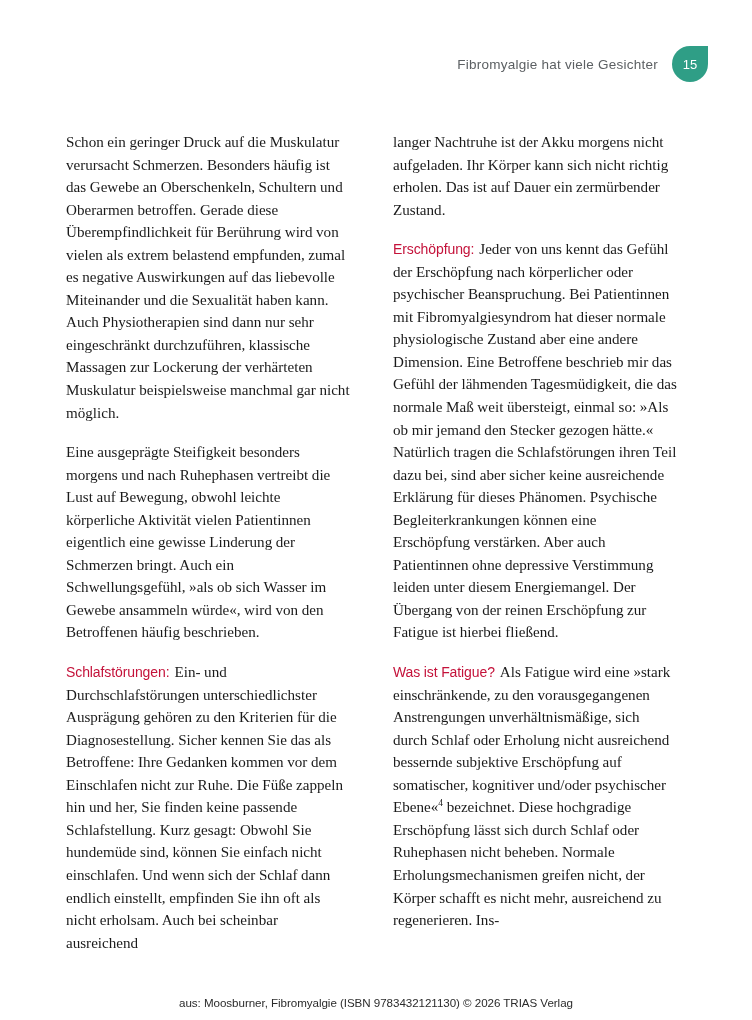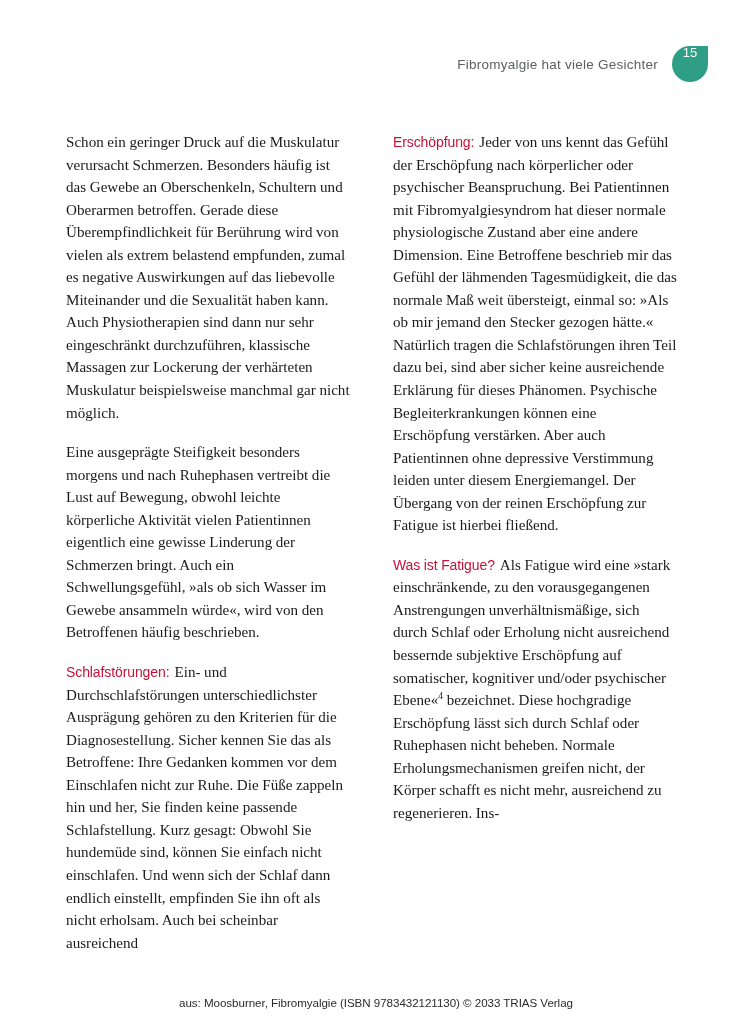--- a/index.html
+++ b/index.html
@@ -31,20 +31,21 @@
     letter-spacing: 0.25px;
     color: #5c6063;
     white-space: nowrap;
   }
   .pagebadge {
     width: 36px;
     height: 36px;
     background: #2f9e86;
     border-radius: 18px 0 18px 18px;
     display: flex;
+    align-items: center;
     justify-content: center;
     color: #ffffff;
     font-family: "Liberation Sans", "DejaVu Sans", sans-serif;
     font-size: 13px;
     line-height: 1;
   }
 
   
   .columns {
     position: absolute;
@@ -114,23 +115,24 @@
     <p class="para"><span>Schon ein geringer Druck auf die Muskulatur verursacht Schmerzen. Besonders häufig ist das Gewebe an Oberschenkeln, Schultern und Oberarmen betroffen. Gerade diese Überempfindlichkeit für Berührung wird von vielen als extrem belastend empfunden, zumal es negative Auswirkungen auf das liebevolle Miteinander und die Sexualität haben kann. Auch Physiotherapien sind dann nur sehr eingeschränkt durchzuführen, klassische Massagen zur Lockerung der verhärteten Muskulatur beispielsweise manchmal gar nicht möglich.</span></p>
 
     <p class="para"><span>Eine ausgeprägte Steifigkeit besonders morgens und nach Ruhephasen vertreibt die Lust auf Bewegung, obwohl leichte körperliche Aktivität vielen Patientinnen eigentlich eine gewisse Linderung der Schmerzen bringt. Auch ein Schwellungsgefühl, »als ob sich Wasser im Gewebe ansammeln würde«, wird von den Betroffenen häufig beschrieben.</span></p>
 
     <p class="para"><span class="runin">Schlafstörungen:</span><span class="runin-gap"></span><span>Ein- und Durchschlafstörungen unterschiedlichster Ausprägung gehören zu den Kriterien für die Diagnosestellung. Sicher kennen Sie das als Betroffene: Ihre Gedanken kommen vor dem Einschlafen nicht zur Ruhe. Die Füße zappeln hin und her, Sie finden keine passende Schlafstellung. Kurz gesagt: Obwohl Sie hundemüde sind, können Sie einfach nicht einschlafen. Und wenn sich der Schlaf dann endlich einstellt, empfinden Sie ihn oft als nicht erholsam. Auch bei scheinbar ausreichend</span></p>
 
   </div>
 
   <div class="col">
 
+    <p class="para"><span>langer Nachtruhe ist der Akku morgens nicht aufgeladen. Ihr Körper kann sich nicht richtig erholen. Das ist auf Dauer ein zermürbender Zustand.</span></p>
 
     <p class="para"><span class="runin">Erschöpfung:</span><span class="runin-gap"></span><span>Jeder von uns kennt das Gefühl der Erschöpfung nach körperlicher oder psychischer Beanspruchung. Bei Patientinnen mit Fibromyalgiesyndrom hat dieser normale physiologische Zustand aber eine andere Dimension. Eine Betroffene beschrieb mir das Gefühl der lähmenden Tagesmüdigkeit, die das normale Maß weit übersteigt, einmal so: »Als ob mir jemand den Stecker gezogen hätte.« Natürlich tragen die Schlafstörungen ihren Teil dazu bei, sind aber sicher keine ausreichende Erklärung für dieses Phänomen. Psychische Begleiterkrankungen können eine Erschöpfung verstärken. Aber auch Patientinnen ohne depressive Verstimmung leiden unter diesem Energiemangel. Der Übergang von der reinen Erschöpfung zur Fatigue ist hierbei fließend.</span></p>
 
     <p class="para"><span class="runin">Was ist Fatigue?</span><span class="runin-gap"></span><span>Als Fatigue wird eine »stark einschränkende, zu den vorausgegangenen Anstrengungen unverhältnismäßige, sich durch Schlaf oder Erholung nicht ausreichend bessernde subjektive Erschöpfung auf somatischer, kognitiver und/oder psychischer Ebene«</span><sup class="fn">4</sup><span> bezeichnet. Diese hochgradige Erschöpfung lässt sich durch Schlaf oder Ruhephasen nicht beheben. Normale Erholungsmechanismen greifen nicht, der Körper schafft es nicht mehr, ausreichend zu regenerieren. Ins-</span></p>
 
   </div>
 </div>
 
 <div class="footer">
-  <span>aus: Moosburner, Fibromyalgie (ISBN 9783432121130) © 2033 TRIAS Verlag</span>
+  <span>aus: Moosburner, Fibromyalgie (ISBN 9783432121130) © 2026 TRIAS Verlag</span>
 </div>
 
 </body></html>

